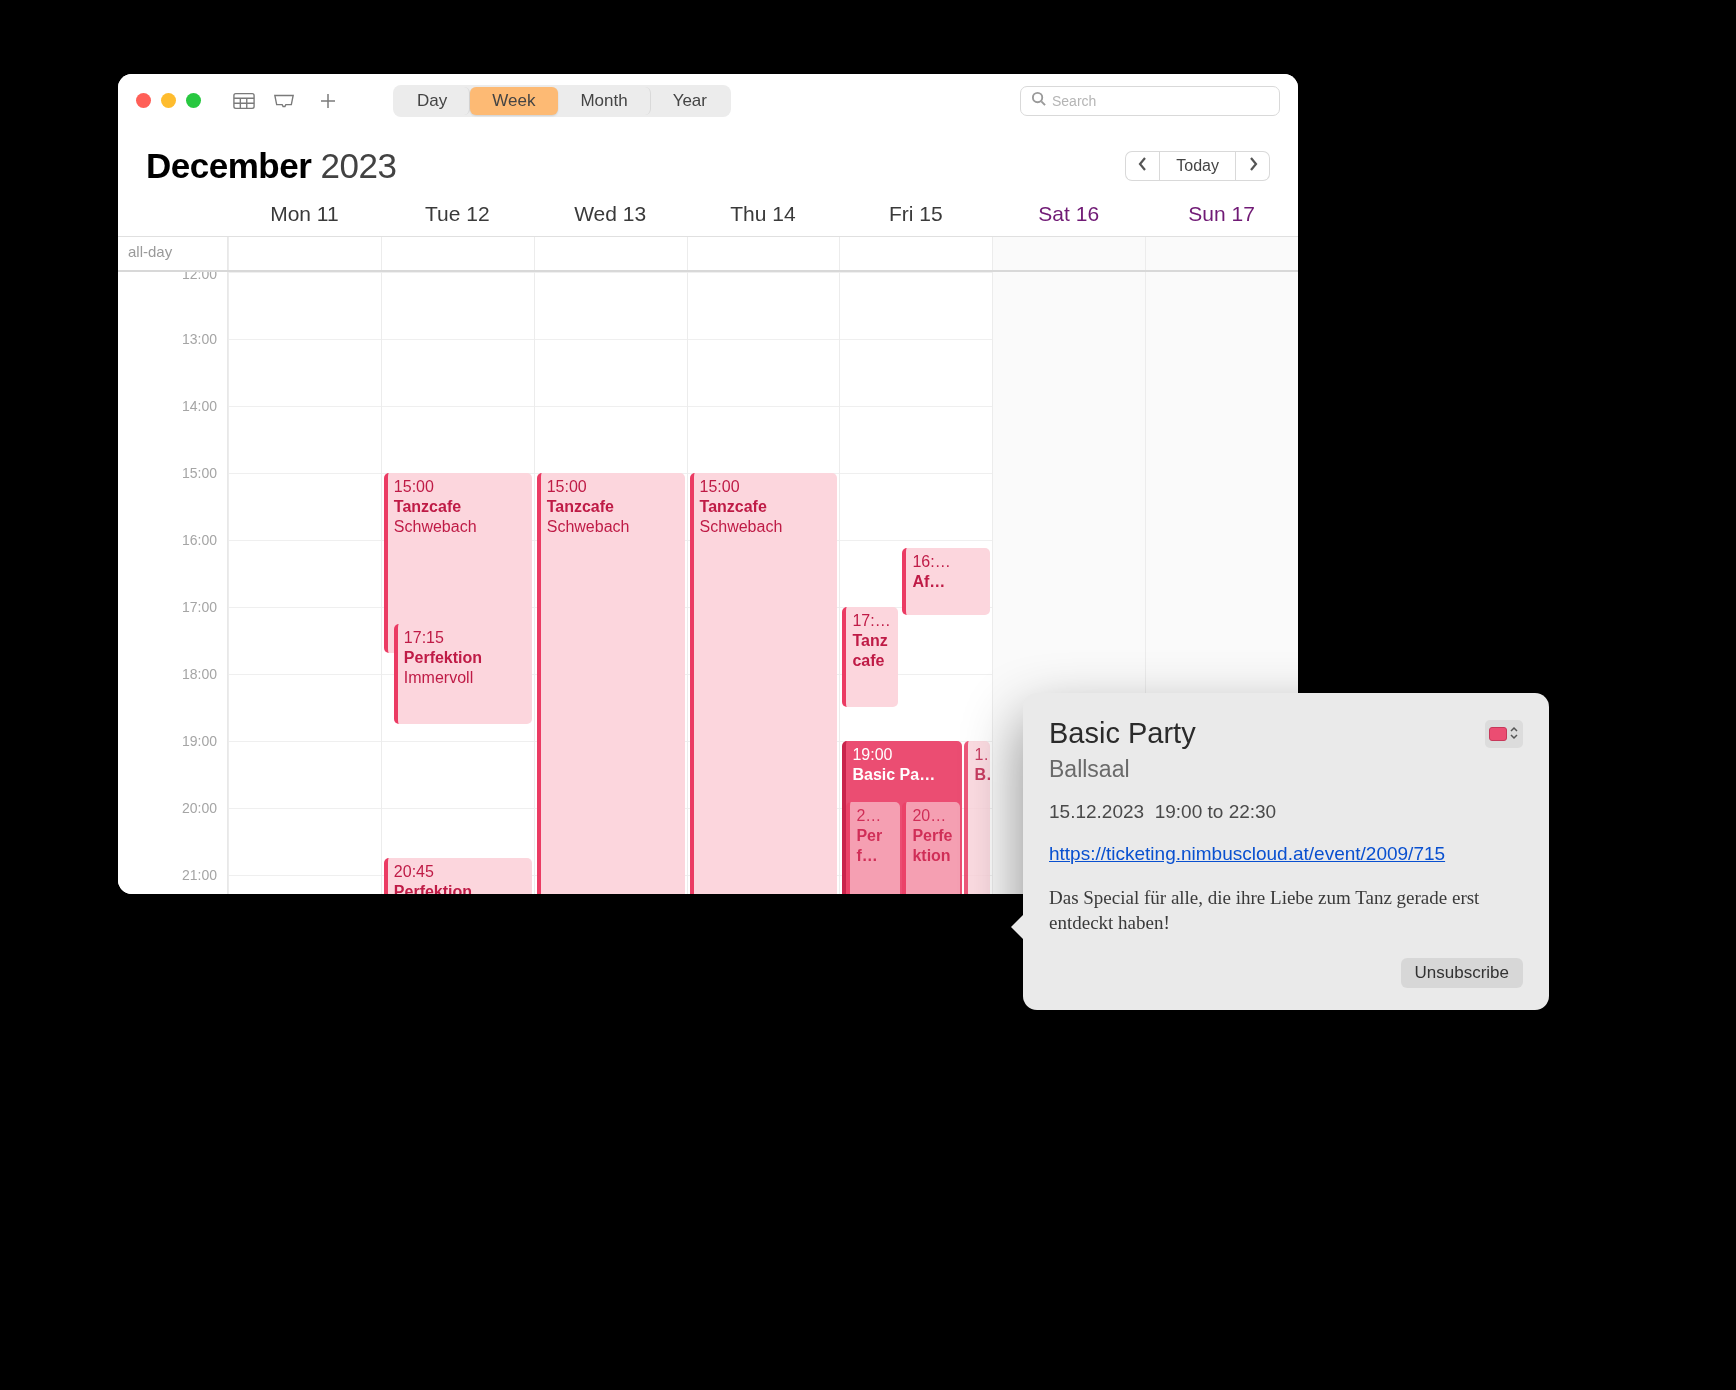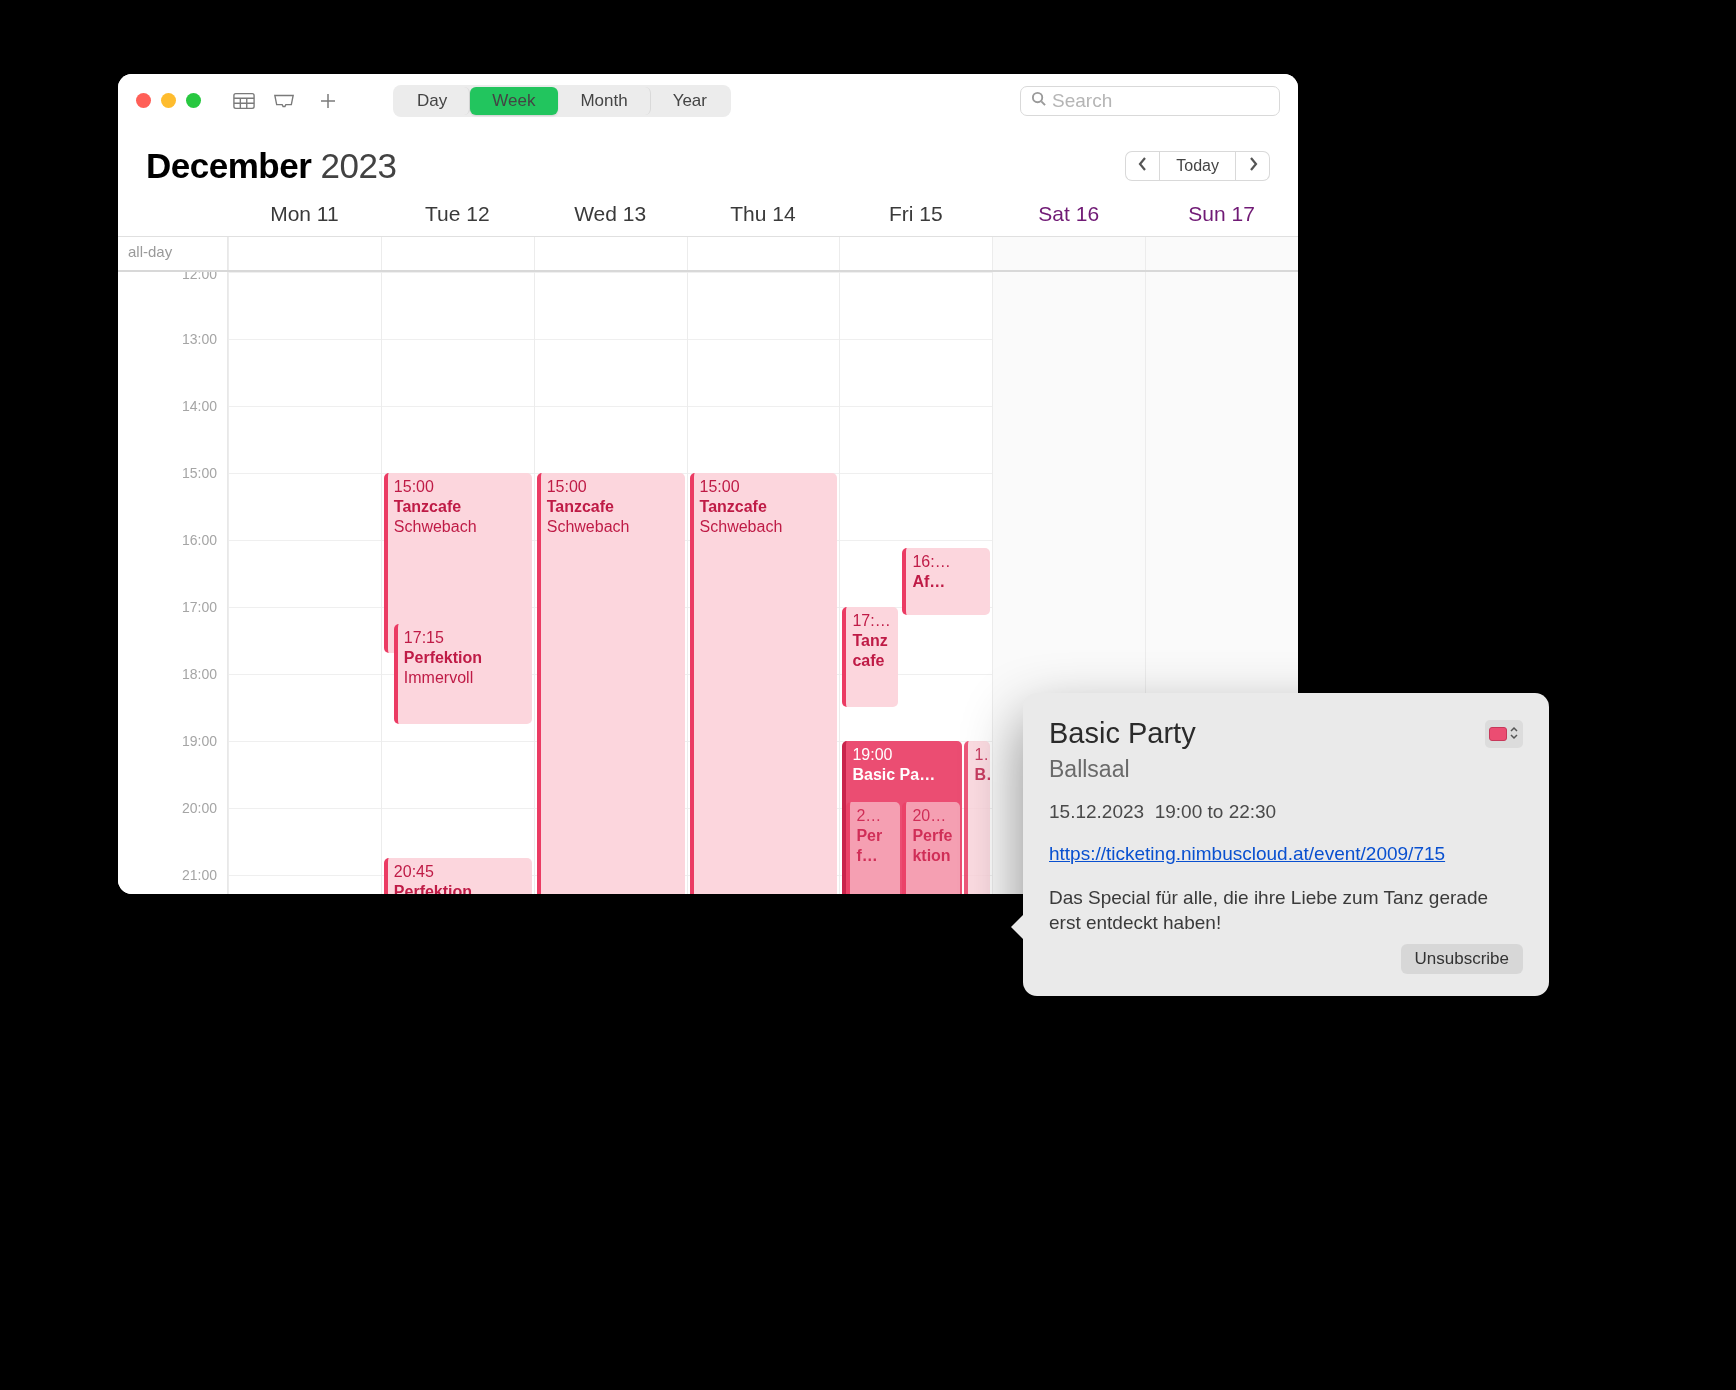--- a/index.html
+++ b/index.html
@@ -26,27 +26,27 @@
   .tb-icon svg { width: 22px; height: 18px; stroke: #7a7a7a; fill: none; stroke-width: 1.5; }
   .plus-icon { margin-left: 4px; }
   .seg {
     display: flex; background: #ececec; border-radius: 8px; padding: 2px; margin-left: 40px;
   }
   .seg-item {
     padding: 4px 22px; font-size: 17px; color: #444; border-radius: 6px; cursor: pointer;
     border-right: 1px solid rgba(0,0,0,0.08);
   }
   .seg-item:last-child { border-right: none; }
-  .seg-item.active { background: #22c55e; box-shadow: 0 1px 2px rgba(0,0,0,0.12); border-right-color: transparent; }
+  .seg-item.active { background: #fdba74; box-shadow: 0 1px 2px rgba(0,0,0,0.12); border-right-color: transparent; }
   .search {
     margin-left: auto; background: #fff; border: 1px solid #d9d9d9; border-radius: 7px;
     padding: 4px 10px; display: flex; align-items: center; gap: 6px; width: 260px; height: 30px;
   }
   .search svg { width: 15px; height: 15px; stroke: #9a9a9a; fill: none; stroke-width: 2; }
-  .search input { border: none; outline: none; font-size: 19px; color: #000000; background: transparent; flex: 1; }
+  .search input { border: none; outline: none; font-size: 14px; color: #000000; background: transparent; flex: 1; }
   .search input::placeholder { color: #b5b5b5; }
   
   .header {
     padding: 18px 28px 16px 28px; display: flex; align-items: center; justify-content: space-between;
   }
   .title { font-size: 35px; font-weight: 400; color: #424242; letter-spacing: -0.5px; }
   .title b { font-weight: 700; color: #000; }
   .navbtns { display: flex; gap: 0; }
   .navbtn {
     border: 1px solid #d9d9d9; background: #fff; height: 30px; display: flex; align-items: center;
@@ -115,21 +115,21 @@
   .pop-title { font-size: 29px; font-weight: 400; }
   .pop-color {
     display: flex; align-items: center; gap: 2px; background: #dcdcdc; border-radius: 5px;
     padding: 3px 4px;
   }
   .pop-swatch { width: 18px; height: 14px; background: #eb4d72; border-radius: 3px; border:1px solid #c7385a; }
   .pop-color svg { width: 10px; height: 14px; fill: #555; }
   .pop-loc { color: #6a6a6a; margin-bottom: 18px; font-size: 23px; }
   .pop-date { color: #4a4a4a; margin-bottom: 18px; }
   .pop-link { color: #0950d0; text-decoration: underline; word-break: break-all; margin-bottom: 18px; display:block; line-height:1.35; }
-  .pop-desc { color: #3a3a3a; line-height: 1.35; margin-bottom: 8px; }
+  .pop-desc { color: #3a3a3a; line-height: 1.35; margin-bottom: 22px; font-family: Liberation Serif, serif; }
   .pop-unsub {
     float: right; background: rgba(0,0,0,0.08); border: none; border-radius: 6px;
     padding: 5px 14px; font-size: 17px; color: #333; cursor: pointer;
   }
 </style>
 </head>
 <body>
 
 <div class="window">
 

